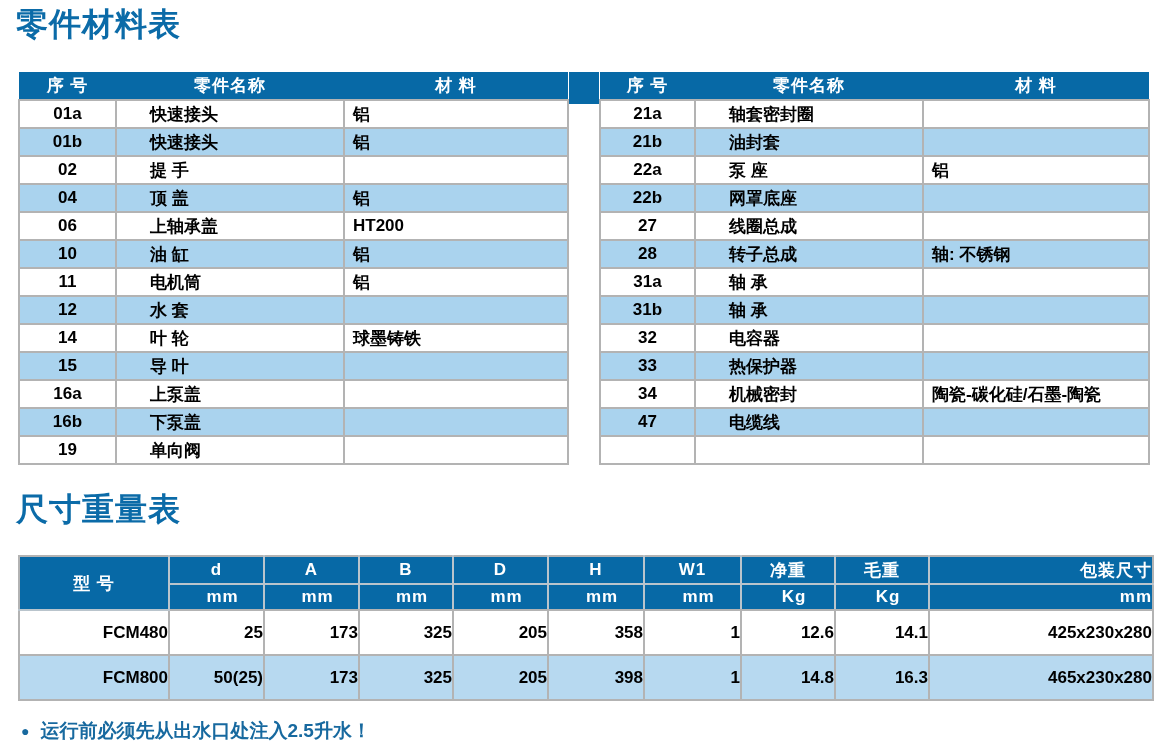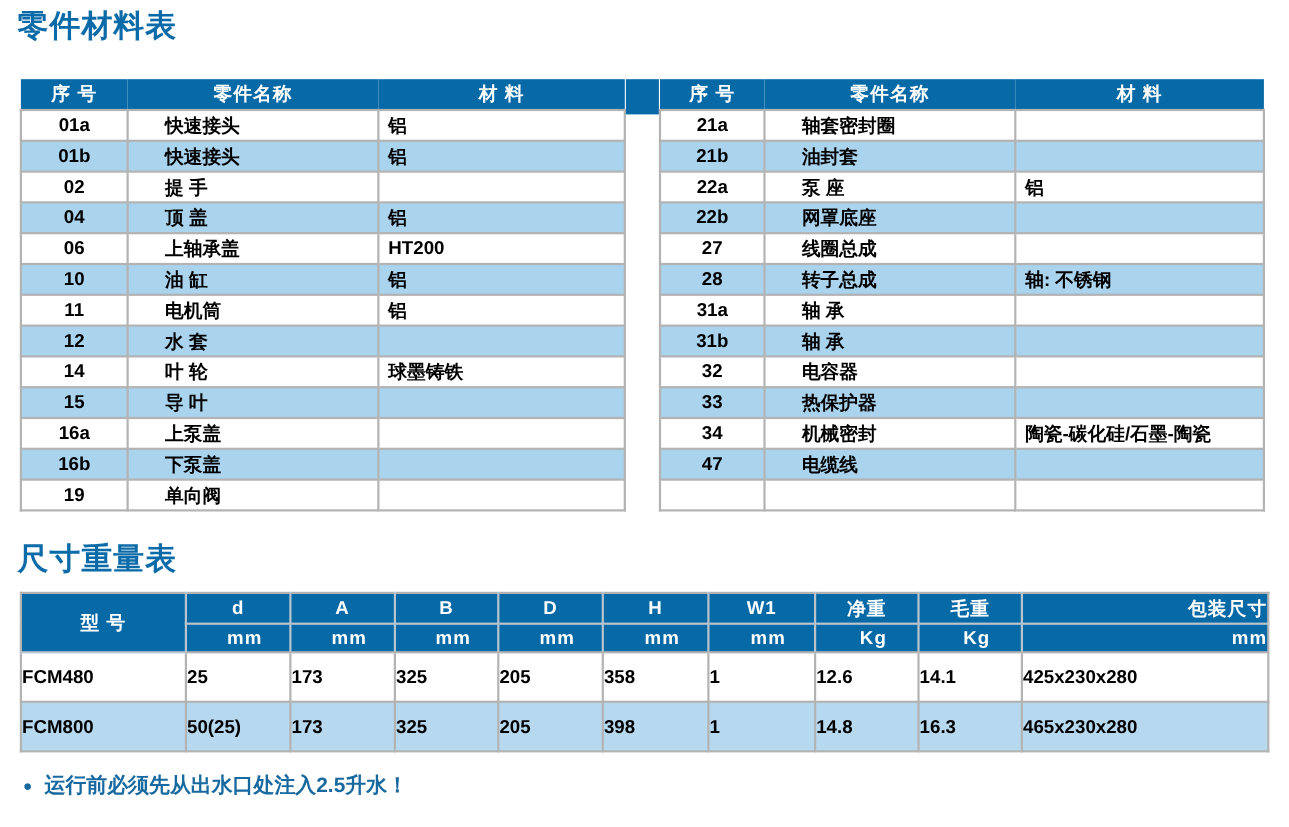--- a/index.html
+++ b/index.html
@@ -8,28 +8,28 @@
     width: 1172px; height: 752px;
     background: #ffffff;
     font-family: "Liberation Sans", "DejaVu Sans", sans-serif;
     font-weight: bold;
     color: #000;
     overflow: hidden;
   }
   .content { margin-left: 18px; width: 1140px; }
 
   h1.sec-title {
-    font-size: 28px;
+    font-size: 32px;
     line-height: 32px;
     color: var(--title, #0b6ba8);
     margin: 0;
     letter-spacing: 1px;
   }
   #parts-title { padding-top: 8px; margin-left: -2px; margin-bottom: 16px; }
-  #dims-title  { margin-top: 28px; margin-left: -2px; margin-bottom: 13px; font-family: Liberation Serif, serif; }
+  #dims-title  { margin-top: 28px; margin-left: -2px; margin-bottom: 30px; font-family: Liberation Serif, serif; }
 
   table { border-collapse: collapse; table-layout: fixed; }
   th, td { padding: 0; font-size: 17px; font-weight: bold; }
 
   
   .parts-wrap { display: flex; align-items: flex-start; margin-top: 32px; }
   .parts th {
     background: var(--header_bg, #0769a6);
     color: #fff;
     height: 28px;
@@ -66,21 +66,21 @@
   .dim thead tr.labels th { height: 28px; }
   .dim thead tr.units  th { height: 26px; padding-left: 12px; }
   .dim thead th { border-top-color: #b3b3b3; }
   .dim thead tr.units th { border-bottom-color: #b3b3b3; }
   .dim thead th:first-child { border-left-color: #b3b3b3; }
   .dim thead th:last-child  { border-right-color: #b3b3b3; text-align: right; }
   .dim td {
     height: 45px;
     border: 2px solid var(--border, #b3b3b3);
     background: #fff;
-    text-align: left;
+    text-align: right;
   }
   .dim tbody tr:nth-child(2) td { background: var(--stripe_light, #b7d9f0); }
 
   
   .note {
     margin-top: 17px;
     margin-left: 3px;
     color: var(--note, #17699f);
     font-size: 19px;
     display: flex;

